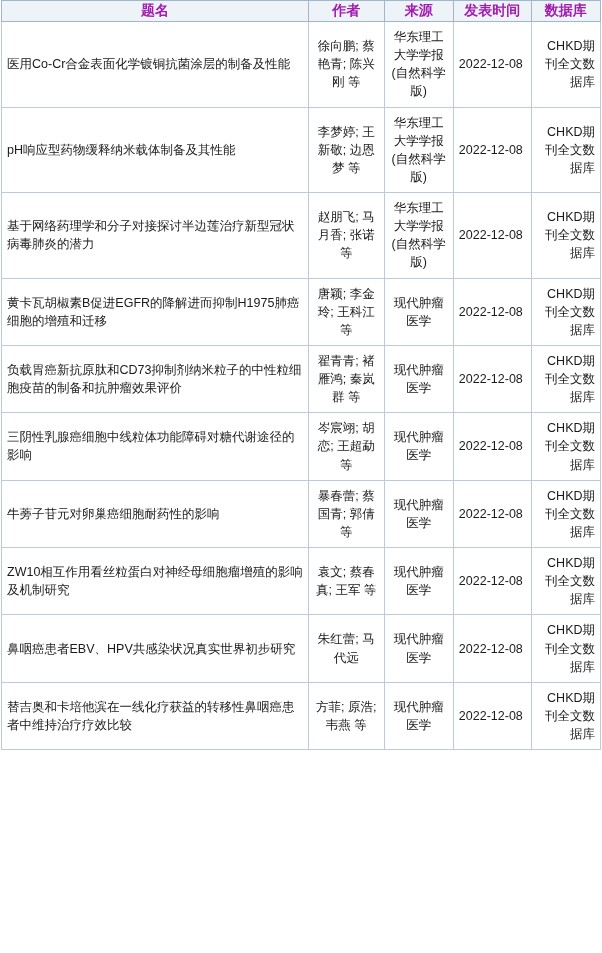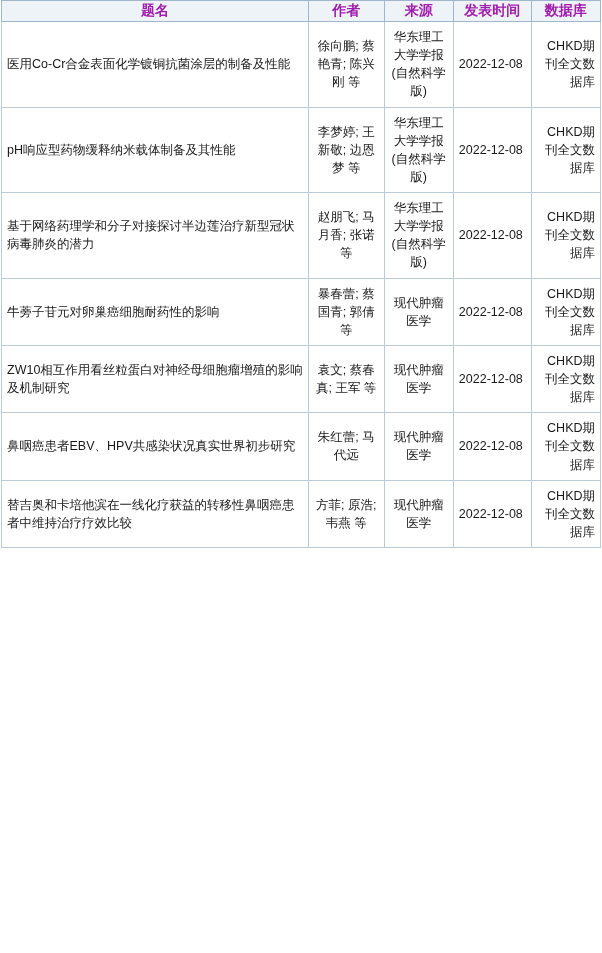--- a/index.html
+++ b/index.html
@@ -111,20 +111,41 @@
       <td class="cell-db">CHKD期刊全文数据库</td>
     </tr>
     <tr>
       <td class="cell-title">基于网络药理学和分子对接探讨半边莲治疗新型冠状病毒肺炎的潜力</td>
       <td class="cell-author">赵朋飞; 马月香; 张诺 等</td>
       <td class="cell-source">华东理工大学学报(自然科学版)</td>
       <td class="cell-date">2022-12-08</td>
       <td class="cell-db">CHKD期刊全文数据库</td>
     </tr>
     <tr>
+      <td class="cell-title">黄卡瓦胡椒素B促进EGFR的降解进而抑制H1975肺癌细胞的增殖和迁移</td>
+      <td class="cell-author">唐颖; 李金玲; 王科江 等</td>
+      <td class="cell-source">现代肿瘤医学</td>
+      <td class="cell-date">2022-12-08</td>
+      <td class="cell-db">CHKD期刊全文数据库</td>
+    </tr>
+    <tr>
+      <td class="cell-title">负载胃癌新抗原肽和CD73抑制剂纳米粒子的中性粒细胞疫苗的制备和抗肿瘤效果评价</td>
+      <td class="cell-author">翟青青; 褚雁鸿; 秦岚群 等</td>
+      <td class="cell-source">现代肿瘤医学</td>
+      <td class="cell-date">2022-12-08</td>
+      <td class="cell-db">CHKD期刊全文数据库</td>
+    </tr>
+    <tr>
+      <td class="cell-title">三阴性乳腺癌细胞中线粒体功能障碍对糖代谢途径的影响</td>
+      <td class="cell-author">岑宸翊; 胡恋; 王超勐 等</td>
+      <td class="cell-source">现代肿瘤医学</td>
+      <td class="cell-date">2022-12-08</td>
+      <td class="cell-db">CHKD期刊全文数据库</td>
+    </tr>
+    <tr>
       <td class="cell-title">牛蒡子苷元对卵巢癌细胞耐药性的影响</td>
       <td class="cell-author">暴春蕾; 蔡国青; 郭倩 等</td>
       <td class="cell-source">现代肿瘤医学</td>
       <td class="cell-date">2022-12-08</td>
       <td class="cell-db">CHKD期刊全文数据库</td>
     </tr>
     <tr>
       <td class="cell-title">ZW10相互作用看丝粒蛋白对神经母细胞瘤增殖的影响及机制研究</td>
       <td class="cell-author">袁文; 蔡春真; 王军 等</td>
       <td class="cell-source">现代肿瘤医学</td>

